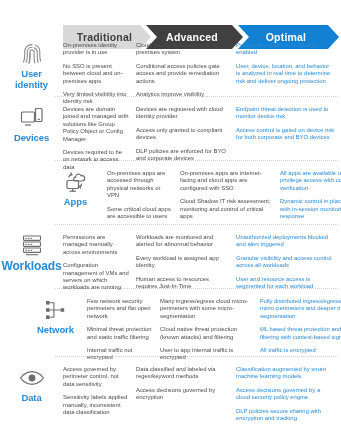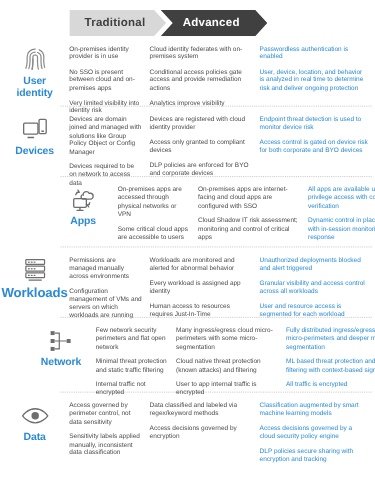--- a/index.html
+++ b/index.html
@@ -10,21 +10,21 @@
     color:#3b3b3b;
     overflow:hidden;
   }
   .board{position:relative;width:341px;height:441px;box-sizing:border-box;}
 
   
   .header{
     position:absolute;left:0;top:9px;width:341px;height:24px;
   }
   .chev{
-    position:absolute;top:0;height:24px;
+    position:absolute;top:16px;height:24px;
     display:flex;align-items:center;justify-content:center;
     font-size:10.5px;font-weight:bold;letter-spacing:.2px;
     box-sizing:border-box;
   }
   .chev span{position:relative;z-index:2;padding-right:5px;}
   .chev-trad{left:63px;width:88px;background:#d8d8d8;color:#3f3f3f;
     clip-path:polygon(0 0, calc(100% - 11px) 0, 100% 50%, calc(100% - 11px) 100%, 0 100%);}
   .chev-adv{left:146px;width:97px;background:#404040;color:#ffffff;
     clip-path:polygon(0 0, calc(100% - 11px) 0, 100% 50%, calc(100% - 11px) 100%, 0 100%, 11px 50%);}
   .chev-opt{left:238px;width:101px;background:#1281d3;color:#ffffff;
@@ -75,20 +75,23 @@
 <body>
 
 <div class="board">
 
   <div class="header">
     <div class="chev chev-trad">
       <span>Traditional</span>
     </div>
     <div class="chev chev-adv">
       <span>Advanced</span>
+    </div>
+    <div class="chev chev-opt">
+      <span>Optimal</span>
     </div>
   </div>
 
   <div id="rows-host">
       <div class="rowline" style="top: 96px;"></div>
       <div class="rowline" style="top: 160px;"></div>
       <div class="rowline" style="top: 224px;"></div>
       <div class="rowline" style="top: 288px;"></div>
       <div class="rowline" style="top: 356px;"></div>
       <div class="row" style="top: 38px;">

